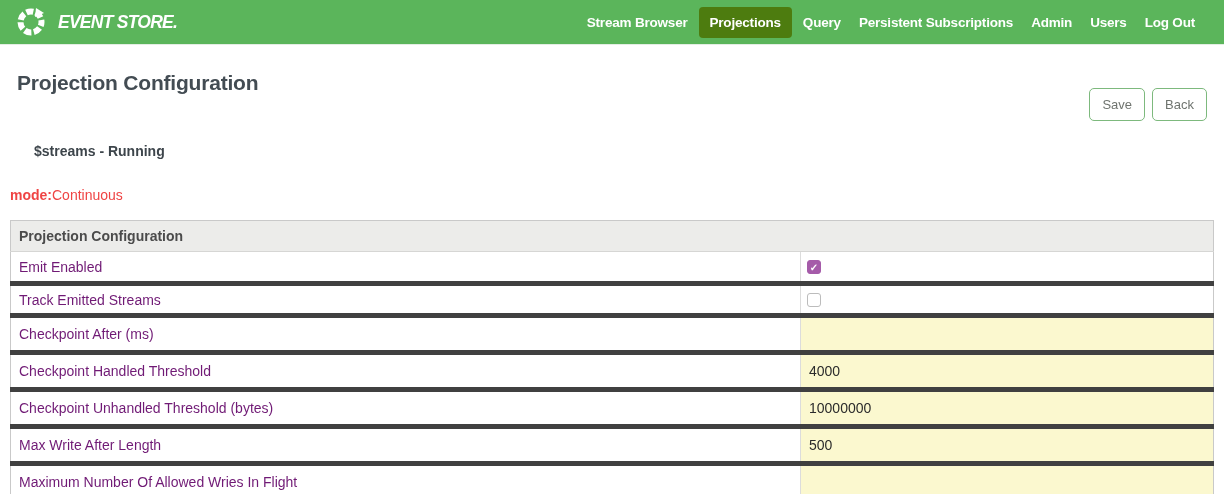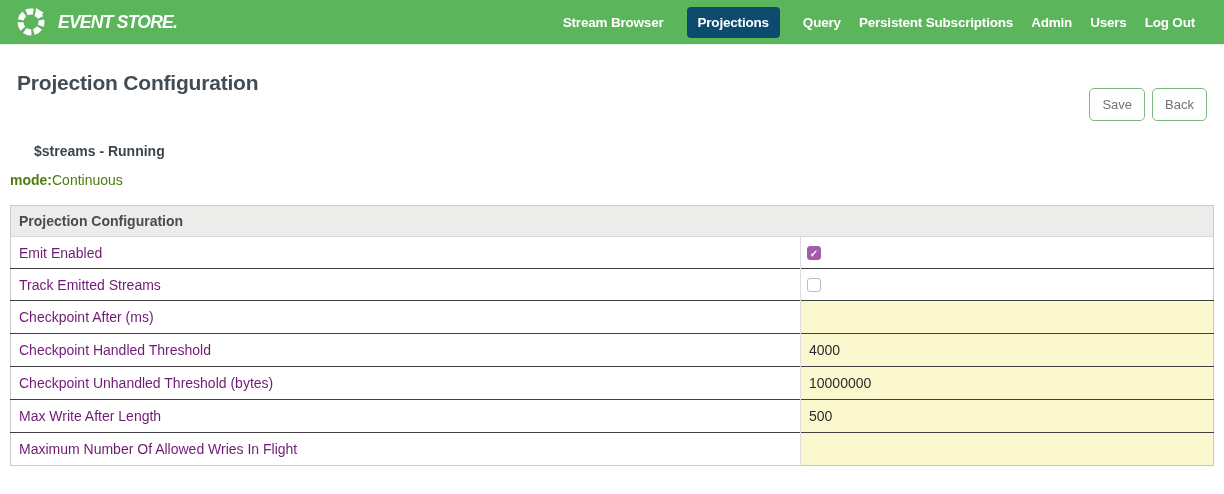--- a/index.html
+++ b/index.html
@@ -24,21 +24,21 @@
     color:#ffffff; font-weight:bold; font-style:italic;
     font-size:19px; letter-spacing:-0.8px; white-space:nowrap;
     transform:scaleX(0.92); transform-origin:left center;
   }
   .nav { display:flex; align-items:center; }
   .nav-item {
     color:#ffffff; font-weight:bold; font-size:13.5px;
     letter-spacing:-0.2px; white-space:nowrap;
     padding:8px 9px; border-radius:4px; cursor:pointer;
   }
-  .nav-item.active { background:#0c4a6e; padding:8px 11px; margin:0 14px; }
+  .nav-item.active { background:#4d7c0f; padding:8px 11px; margin:0 2px; }
 
   
   .page-header {
     display:flex; justify-content:space-between; align-items:flex-start;
     padding:26px 17px 0 17px;
   }
   .page-title {
     margin:0; font-size:21px; font-weight:bold; color:#434c53;
     letter-spacing:-0.2px;
   }
@@ -47,36 +47,36 @@
     background:#ffffff; border:1px solid #7db97d; border-radius:5px;
     color:#6f746f; font-size:13px; font-family:inherit;
     padding:9px 12px; min-width:41px; cursor:pointer; line-height:1;margin-top:20px;
   }
 
   
   .meta { padding:0 10px; }
   .name-status {
     margin-top:22px; font-size:14px; font-weight:bold; color:#3d454b;margin-left:24px;
   }
-  .mode-line { margin-top:13px; font-size:14px; color:#4d7c0f; }
+  .mode-line { margin-top:28px; font-size:14px; color:#ef4444; }
   .mode-label { font-weight:bold; }
 
   
   .table-wrap { margin:17px 10px 0 10px; }
   table.config {
     width:100%; border-collapse:collapse; table-layout:fixed;
     border:1px solid #c9c9c9;
   }
   col.c-label { width:790px; }
   th.table-title {
     background:#ececea; text-align:left; font-size:14px; font-weight:bold;
     color:#4b4b4b; padding:0 8px; height:31px;
     border-bottom:1px solid #d6d6d4;
   }
-  td { border-top:1px solid #404040; height:32px; padding:0; vertical-align:middle; }
+  td { border-top:5px solid #404040; height:32px; padding:0; vertical-align:middle; }
   tr:first-child td { border-top:none; }
   td.label-cell { padding:0 8px; font-size:14px; color:#701a75; background:#fff; }
   td.value-cell { background:#fff; border-left:1px solid #dcdcdc; }
   .yellow-input {
     display:block; width:100%; height:32px; border:none; outline:none;
     background:#fbf8cf; padding:0 8px; font-size:14px; color:#2b2b2b;
     font-family:inherit;
   }
   td.checkbox-cell { padding-left:6px; }
   .checkbox {

